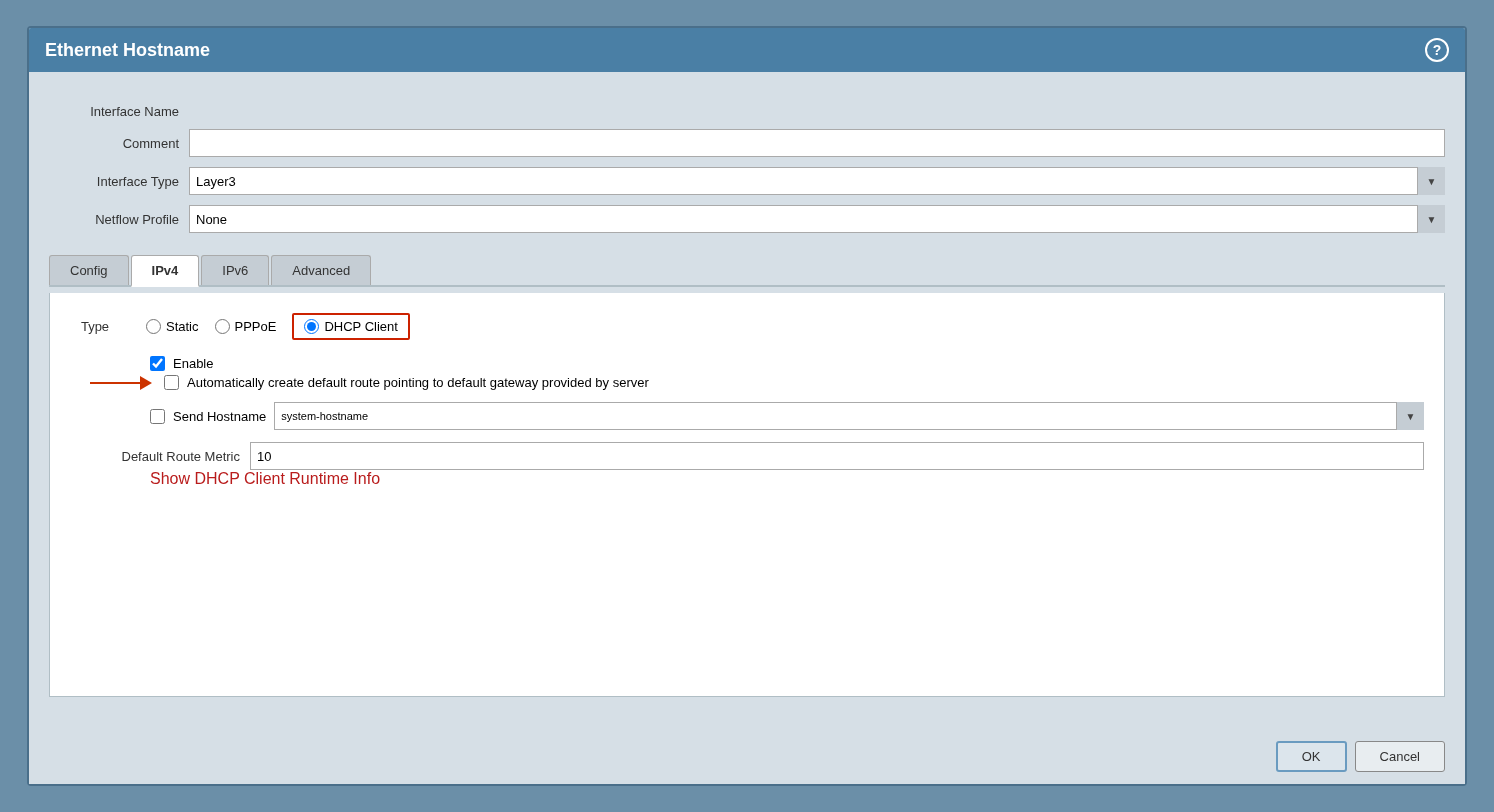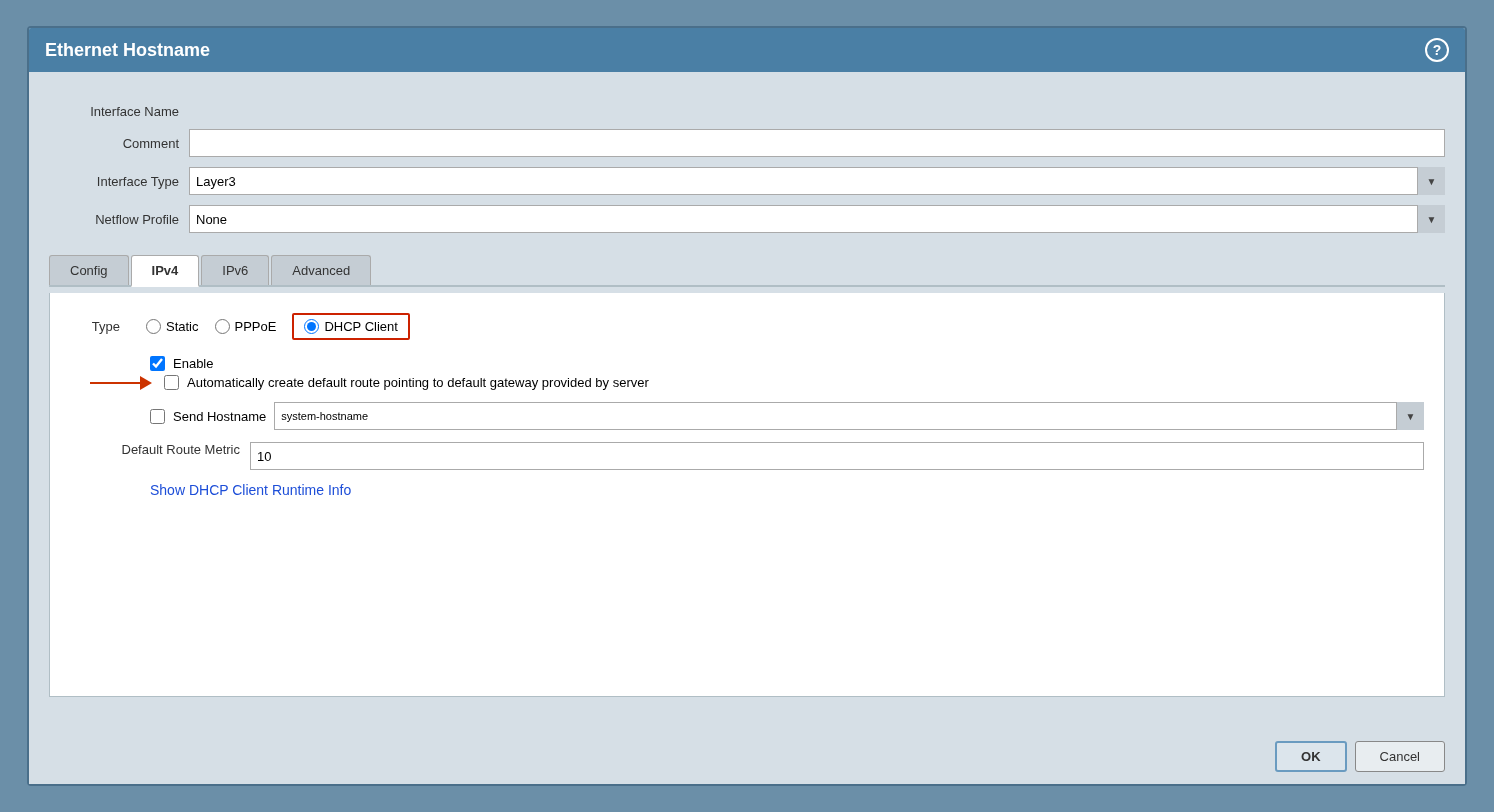--- a/index.html
+++ b/index.html
@@ -139,21 +139,21 @@
       min-height: 380px;
     }
     .type-row {
       display: flex;
       align-items: center;
       gap: 16px;
       margin-bottom: 16px;
     }
     .type-label {
       width: 60px;
-      text-align: right;
+      text-align: center;
       padding-right: 10px;
       color: #333;
     }
     .radio-option {
       display: flex;
       align-items: center;
       gap: 5px;
       cursor: pointer;
     }
     .radio-option input[type="radio"] {
@@ -236,44 +236,43 @@
       background: white;
       padding: 4px 28px 4px 6px;
       font-size: 11px;
       height: 28px;
       appearance: none;
       outline: none;
       cursor: pointer;
     }
     .metric-row {
       display: flex;
-      align-items: flex-start;
-      margin-bottom: 12px;
+      align-items: center;
     }
     .metric-label {
       width: 180px;
       text-align: right;
       padding-right: 10px;
       color: #333;
       flex-shrink: 0;
     }
     .metric-input {
       flex: 1;
       border: 1px solid #aaa;
       background: white;
       padding: 4px 6px;
       font-size: 13px;
       height: 28px;
       outline: none;
     }
     .dhcp-link {
       padding-left: 80px;
-      color: #1d4ed8;
-      cursor: pointer;
-      font-size: 14px;
+      color: #b91c1c;
+      cursor: pointer;
+      font-size: 16px;
       text-decoration: none;
     }
     .dialog-footer {
       display: flex;
       justify-content: flex-end;
       padding: 12px 20px;
       gap: 8px;
       background: #d6dfe6;
     }
     .btn {
@@ -281,21 +280,20 @@
       font-size: 13px;
       border: 1px solid #888;
       border-radius: 3px;
       cursor: pointer;
       background: #e8edf0;
       color: #333;
     }
     .btn-ok {
       background: #dce5ec;
       border: 2px solid #6a9bc0;
-      font-weight: bold;
     }
   </style>
 </head>
 <body>
 
 <div class="dialog">
   <div class="dialog-header">
     <span>Ethernet Hostname</span>
     <div class="help-icon">?</div>
   </div>

